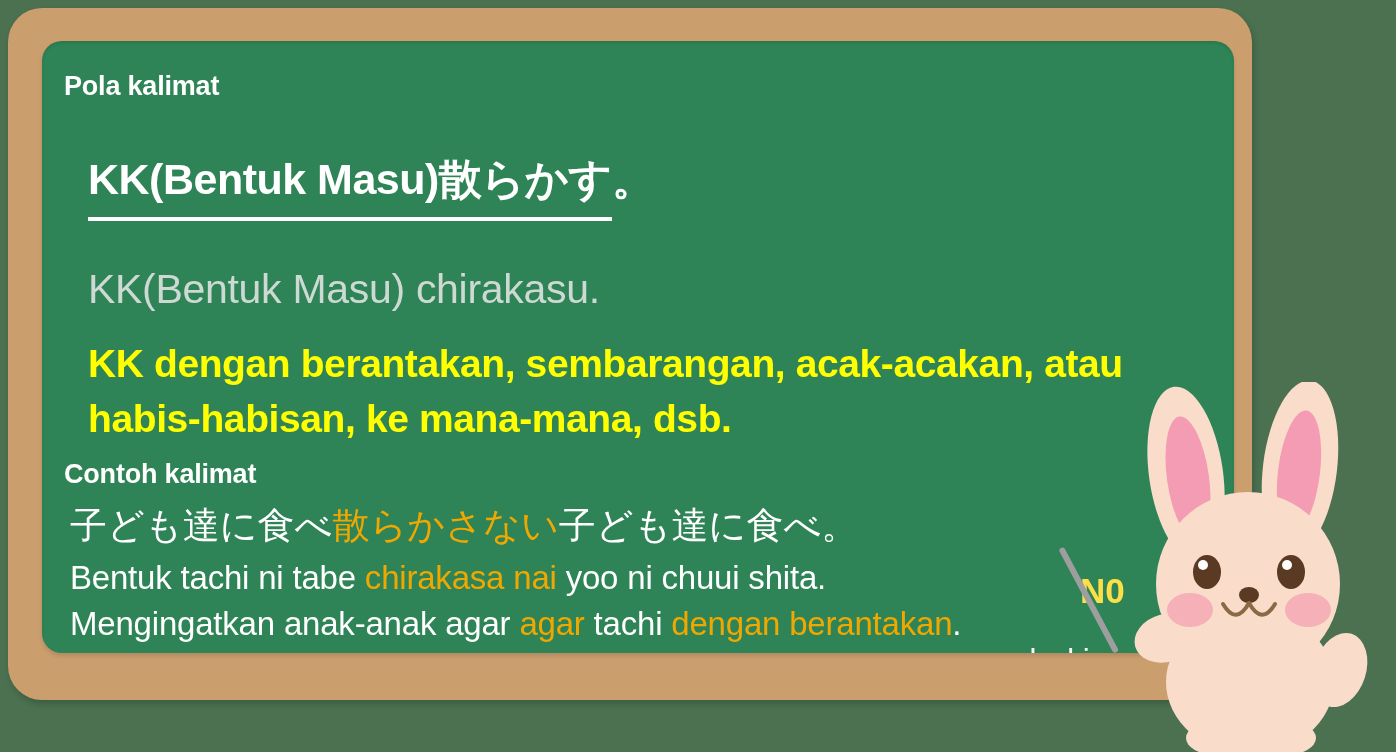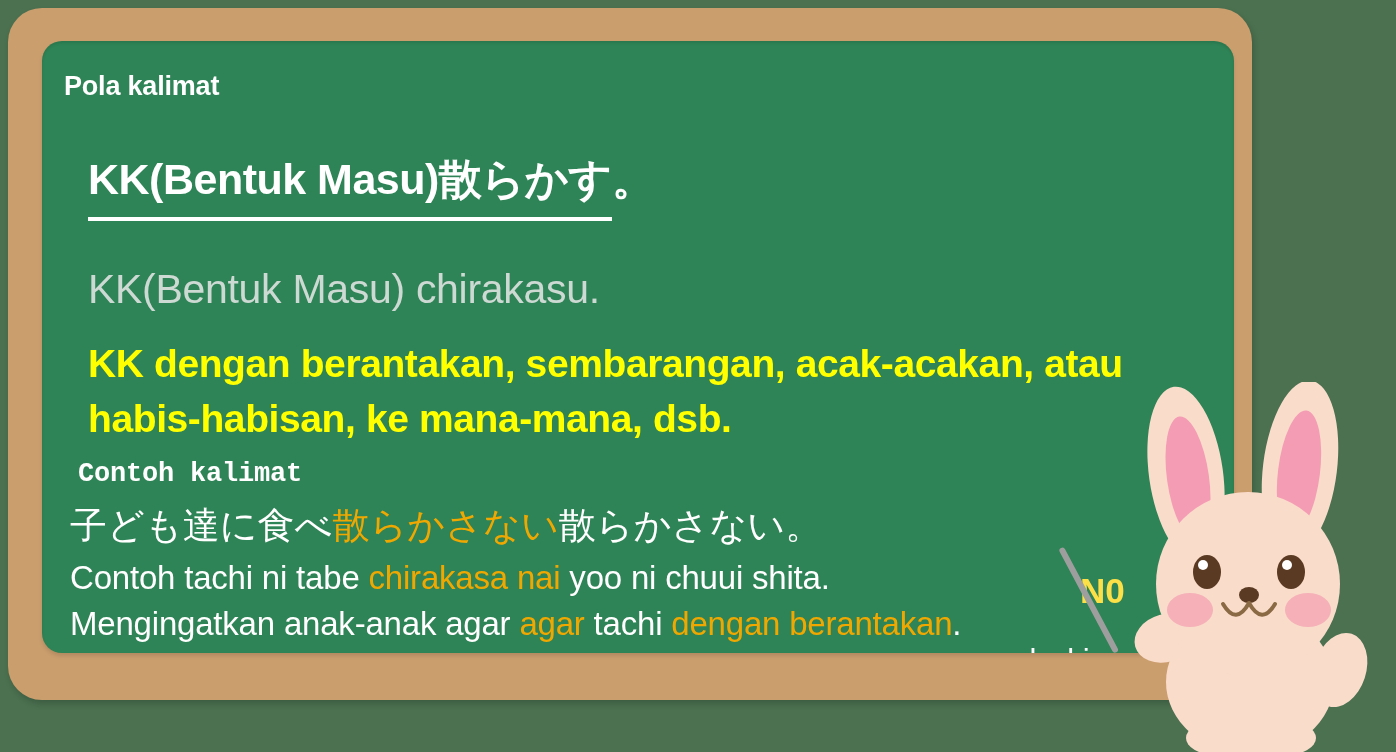--- a/index.html
+++ b/index.html
@@ -69,21 +69,21 @@
   #pattern-meaning {
     position:absolute; left:46px; top:295px;
     width:1135px;
     color:#ffff00;
     font-weight:bold;
     font-size:39px;
     line-height:1.42;
     letter-spacing:-0.4px;
   }
 
-  #example-label { position:absolute; left:36px; top:418px;font-family:Liberation Mono, monospace; }
+  #example-label { position:absolute; left:22px; top:418px; }
 
   #example-jp {
     position:absolute; left:28px; top:460px;
     color:#ffffff;
     font-size:37px;
     letter-spacing:0px;
     white-space:nowrap;
   }
   #example-romaji {
     position:absolute; left:28px; top:518px;
@@ -144,25 +144,25 @@
       <span class="ul">KK(Bentuk Masu)散らかす</span><span>。</span>
     </div>
 
     <div id="pattern-romaji">KK(Bentuk Masu) chirakasu.</div>
 
     <div id="pattern-meaning">KK dengan berantakan, sembarangan, acak-acakan, atau habis-habisan, ke mana-mana, dsb.</div>
 
     <div id="example-label" class="section-label">Contoh kalimat</div>
 
     <div id="example-jp">
-      <span>子ども達に食べ</span><span class="hl">散らかさない</span><span>散らかさない。</span>
+      <span>子ども達に食べ</span><span class="hl">散らかさない</span><span>子ども達に食べ。</span>
     </div>
 
     <div id="example-romaji">
-      <span>Contoh tachi ni tabe </span><span class="hl">chirakasa nai</span><span> yoo ni chuui shita.</span>
+      <span>Bentuk tachi ni tabe </span><span class="hl">chirakasa nai</span><span> yoo ni chuui shita.</span>
     </div>
 
     <div id="example-id">
       <span>Mengingatkan anak-anak agar </span><span class="hl">agar</span><span> tachi </span><span class="hl">dengan berantakan</span><span>.</span>
     </div>
 
     <div id="level-badge">N0</div>
 
     <div id="watermark">wkwkjapan</div>
 

